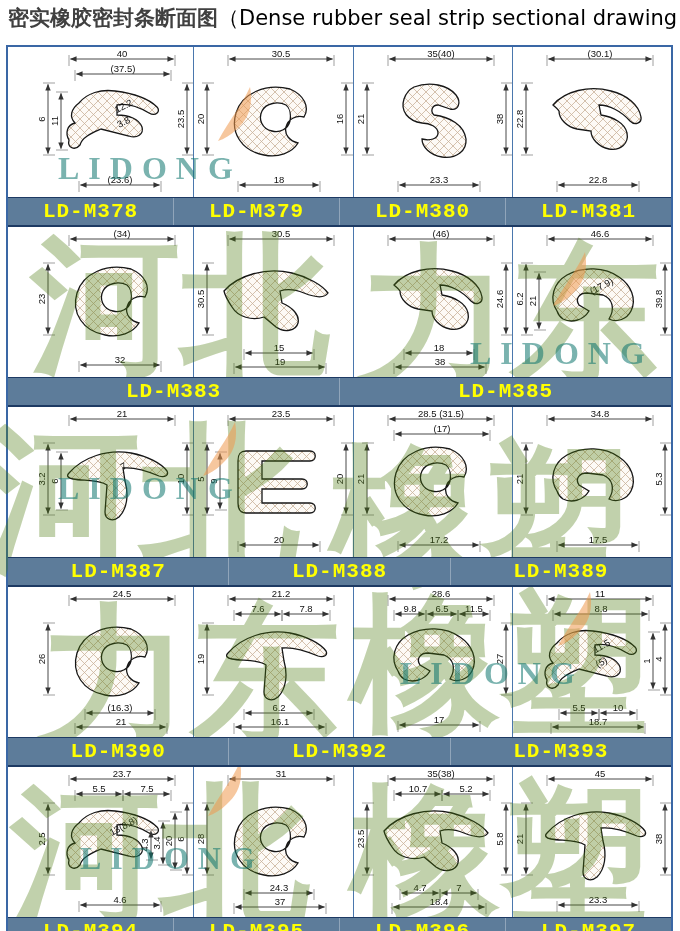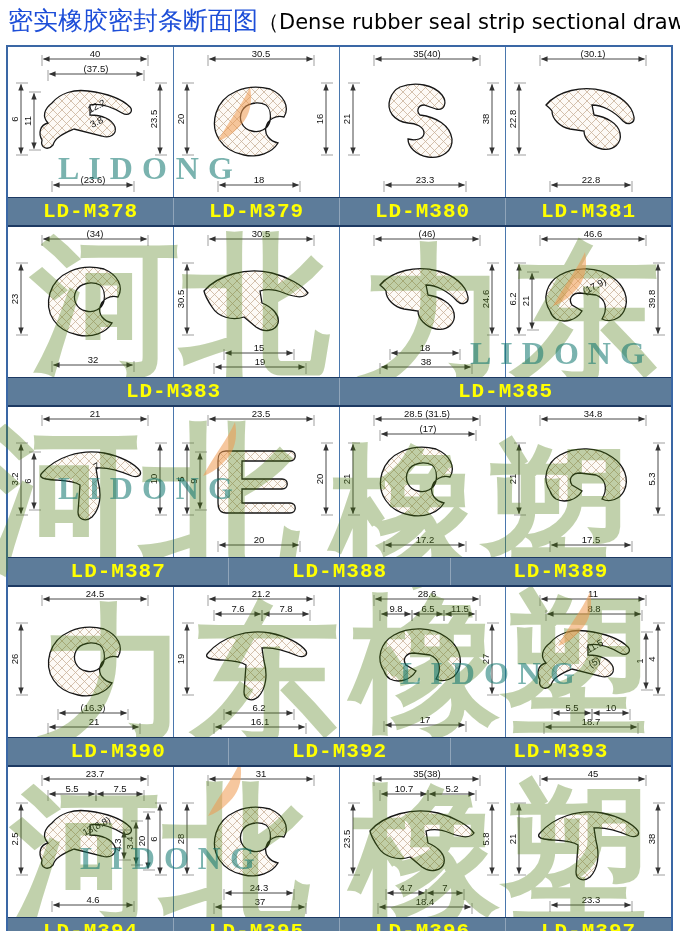--- a/index.html
+++ b/index.html
@@ -3,26 +3,26 @@
 <meta charset="utf-8">
 <style>
   html,body{margin:0;padding:0;}
   body{
     width:680px;height:931px;position:relative;overflow:hidden;
     background:#ffffff;font-family:"Liberation Sans",sans-serif;
   }
   
   .title-bar{position:absolute;left:8px;top:4px;right:4px;height:38px;z-index:9;
     white-space:nowrap;}
-  .title-cn{font-family:"DejaVu Sans",sans-serif;font-weight:normal;font-size:25px;color:#1d4ed8;}
+  .title-cn{font-family:"DejaVu Sans",sans-serif;font-weight:bold;font-size:21px;color:#404040;}
   .title-en{font-family:"DejaVu Sans",sans-serif;font-size:21px;color:#000;}
   
   .grid{position:absolute;left:6px;top:45px;width:667px;
     border:2px solid #3a67a5;background:#fff;box-sizing:border-box;}
-  .draw-row{display:flex;height:150px;}
+  .draw-row{display:flex;height:150px;margin-left:27px;}
   .cell{flex:1;position:relative;overflow:hidden;border-right:1px solid #4a77ad;box-sizing:border-box;background:#fff;}
   .cell:last-child{border-right:none;}
   .band-row{display:flex;height:27px;background:#5d7c9a;
     border-top:1px solid #1d3a63;border-bottom:2px solid #1d3a63;
     position:relative;z-index:8;}
   .band-row:last-child{border-bottom:none;}
   .band-cell{flex:1;display:flex;align-items:center;justify-content:center;
     border-right:1px solid #90a5ba;box-sizing:border-box;}
   .band-cell:last-child{border-right:none;}
   .band-cell span{

